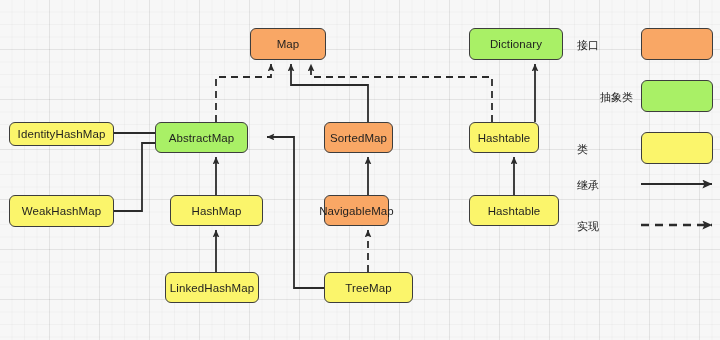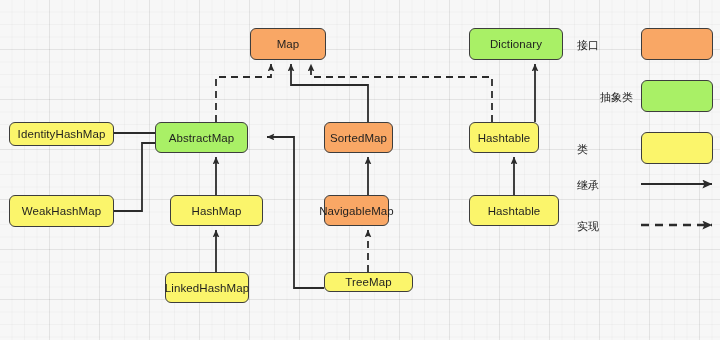--- a/index.html
+++ b/index.html
@@ -123,23 +123,23 @@
   <div class="node" style=";left:469px;top:122px;width:70px;height:31px;background:#fbf56b">Hashtable</div>
 
   <div class="node" style=";left:9px;top:195px;width:105px;height:32px;background:#fbf56b">WeakHashMap</div>
 
   <div class="node" style=";left:170px;top:195px;width:93px;height:31px;background:#fbf56b">HashMap</div>
 
   <div class="node" style=";left:324px;top:195px;width:65px;height:31px;background:#f9a765">NavigableMap</div>
 
   <div class="node" style=";left:469px;top:195px;width:90px;height:31px;background:#fbf56b">Hashtable</div>
 
-  <div class="node" style=";left:165px;top:272px;width:84px;height:31px;background:#fbf56b">LinkedHashMap</div>
+  <div class="node" style=";left:165px;top:272px;width:94px;height:31px;background:#fbf56b">LinkedHashMap</div>
 
-  <div class="node" style=";left:324px;top:272px;width:89px;height:20px;background:#fbf56b">TreeMap</div>
+  <div class="node" style=";left:324px;top:272px;width:89px;height:31px;background:#fbf56b">TreeMap</div>
 
   <div class="legend-label" style=";left:577px;top:38px;width:60px">接口</div>
   <div class="legend-swatch" style=";left:641px;top:28px;width:72px;height:32px;background:#f9a765"></div>
 
   <div class="legend-label" style=";left:600px;top:90px;width:60px">抽象类</div>
   <div class="legend-swatch" style=";left:641px;top:80px;width:72px;height:32px;background:#a9f066"></div>
 
   <div class="legend-label" style=";left:577px;top:142px;width:60px">类</div>
   <div class="legend-swatch" style=";left:641px;top:132px;width:72px;height:32px;background:#fbf56b"></div>
 

